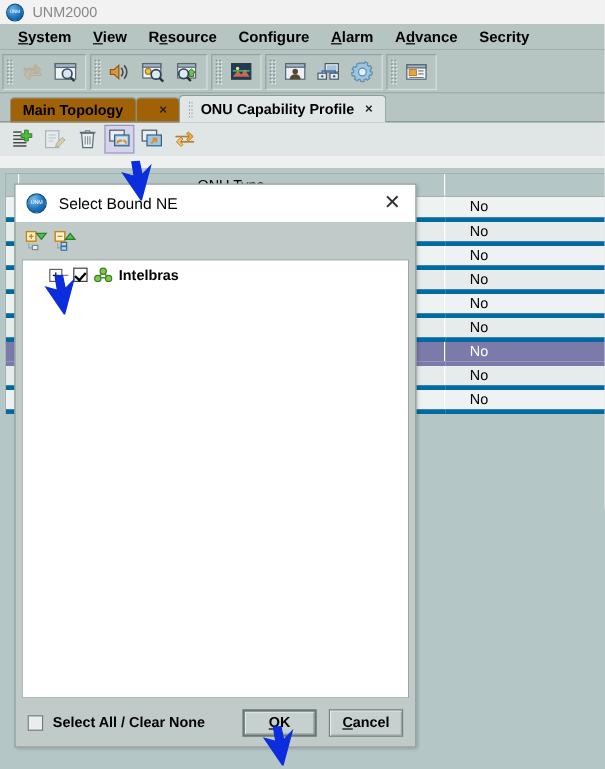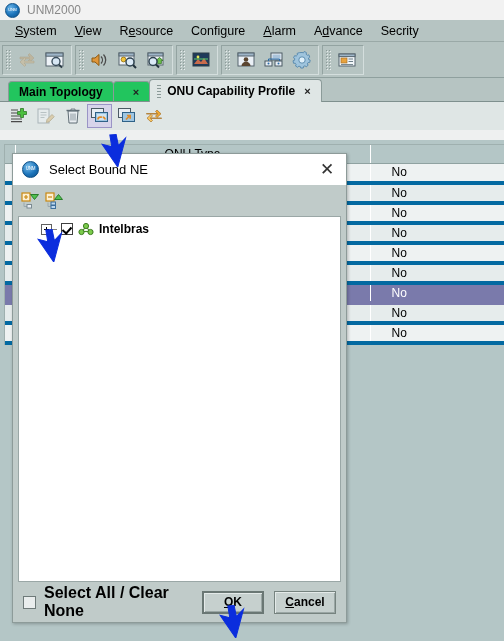--- a/index.html
+++ b/index.html
@@ -57,21 +57,21 @@
     border-bottom: 1px solid #9aa9a7;
     display: flex;
     align-items: center;
     padding-left: 6px;
     box-sizing: border-box;
     white-space: nowrap;
     overflow: hidden;
   }
   .menu-item {
     font-size: 12.5px;
-    font-weight: normal;
+    font-weight: bold;
     color: #000;
     padding: 0 9px;
     cursor: default;
   }
   .menu-item u { text-decoration: underline; }
 
   
   .toolbar {
     height: 36px;
     background: #b6c4c2;
@@ -128,21 +128,21 @@
     height: 1px; background: #7f908e;
   }
   .tab {
     height: 21px;
     display: flex;
     align-items: center;
     padding: 0 10px;
     font-size: 12px;
     font-weight: bold;
     color: #000;
-    background: #22c55e;
+    background: #a16207;
     border: 1px solid #8b9b99;
     border-bottom: none;
     border-radius: 4px 4px 0 0;
     margin-right: -1px;
     box-sizing: border-box;
     position: relative;
     cursor: default;
     white-space: nowrap;
   }
   .tab.active {
@@ -397,21 +397,21 @@
   .sel-all-check {
     width: 13px; height: 13px;
     border: 1px solid #6e7a79;
     background: #e9eded;
     box-sizing: border-box;
     flex: none;
     cursor: default;
   }
   .sel-all-label {
     margin-left: 8px;
-    font-size: 16px;
+    font-size: 12px;
     font-weight: bold;
     color: #000;
     flex: 1;
   }
   .btn {
     min-width: 62px;
     height: 23px;
     background: #c6d0ce;
     border: 1px solid #76837f;
     box-shadow: inset 1px 1px 0 #e4eae9, inset -1px -1px 0 #9aa6a4;

